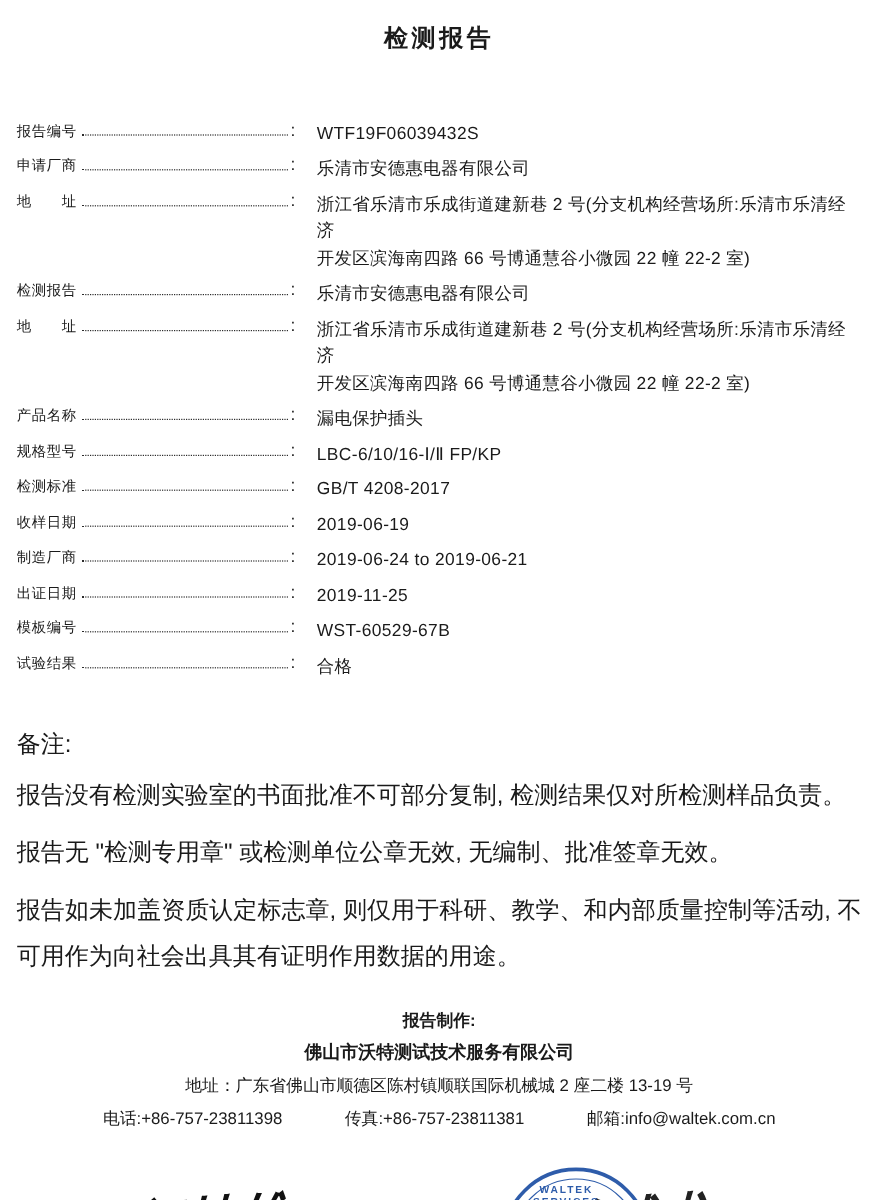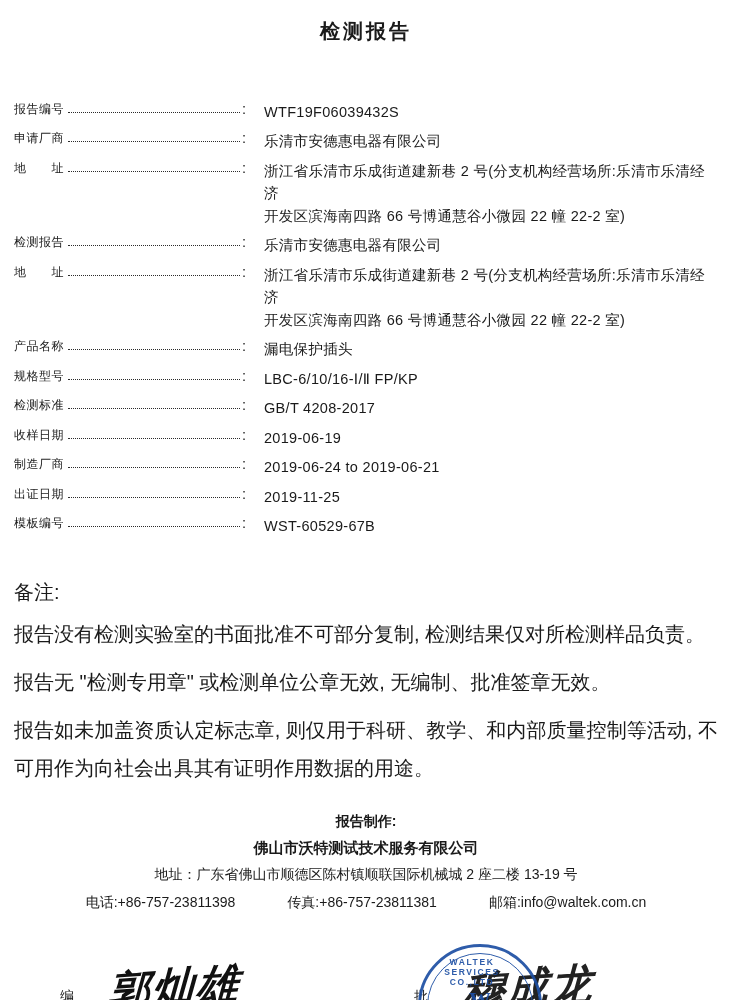--- a/index.html
+++ b/index.html
@@ -332,20 +332,32 @@
             <span class="lbl-text">模板编号</span>
             <span class="lbl-dots"></span>
           </div>
         </td>
         <td class="colon-cell">:</td>
         <td class="val-cell">
           <span>WST-60529-67B</span>
         </td>
       </tr>
 
+      <tr>
+        <td class="lbl-cell">
+          <div class="lbl-inner">
+            <span class="lbl-text">试验结果</span>
+            <span class="lbl-dots"></span>
+          </div>
+        </td>
+        <td class="colon-cell">:</td>
+        <td class="val-cell">
+          <span>合格</span>
+        </td>
+      </tr>
 
     </tbody>
   </table>
 
   <div class="remarks">
     <div class="rm-title">备注:</div>
     <p>报告没有检测实验室的书面批准不可部分复制, 检测结果仅对所检测样品负责。</p>
     <p>报告无 "检测专用章" 或检测单位公章无效, 无编制、批准签章无效。</p>
     <p>报告如未加盖资质认定标志章, 则仅用于科研、教学、和内部质量控制等活动, 不可用作为向社会出具其有证明作用数据的用途。</p>
   </div>

